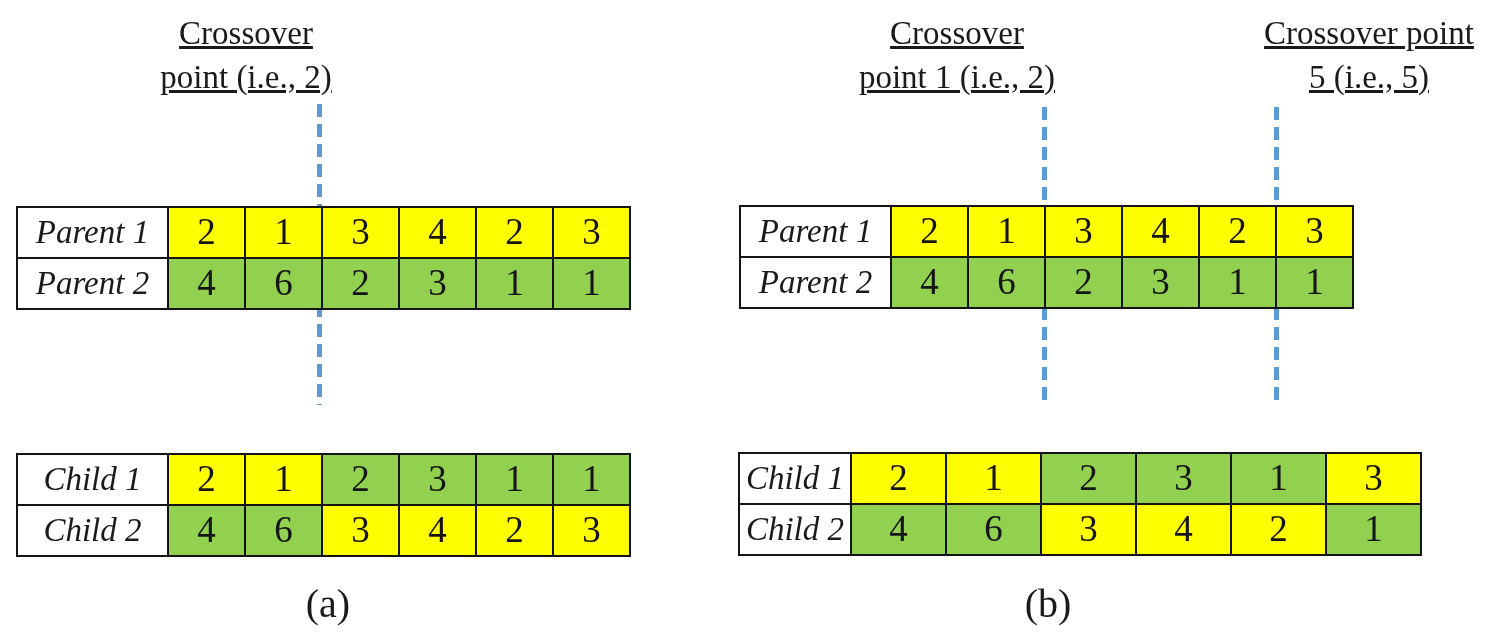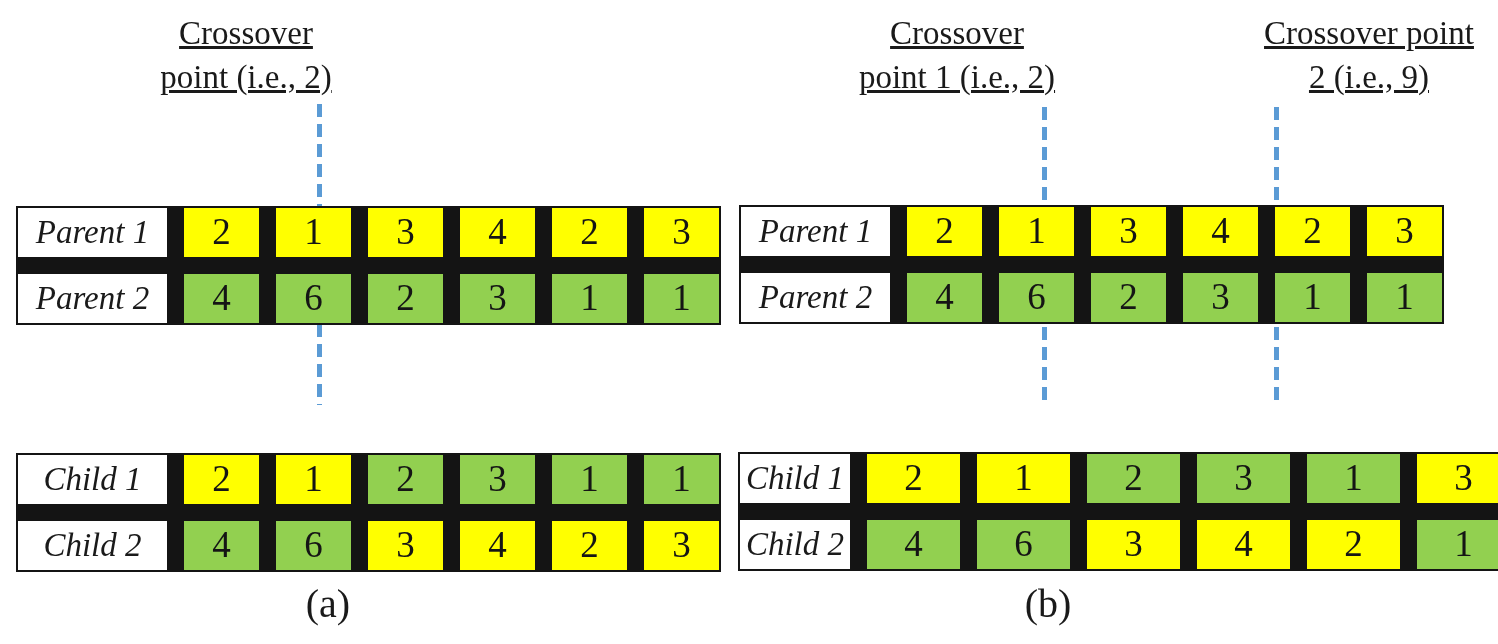--- a/index.html
+++ b/index.html
@@ -23,21 +23,21 @@
   #xlabel-b2{left:1241px;width:256px;}
   .dash{
     position:absolute;width:5px;
     background:repeating-linear-gradient(to bottom,#5B9BD5 0 13px,transparent 13px 20px);
   }
   #dash-a{left:317px;top:104px;height:301px;}
   #dash-b1{left:1042px;top:107px;height:298px;}
   #dash-b2{left:1274px;top:107px;height:298px;}
   .gtable{
     position:absolute;
-    display:grid;gap:17px;padding:2px;
+    display:grid;gap:2px;padding:2px;
     background:#141414;
     grid-auto-rows:49px;
   }
   .cols-std{grid-template-columns:149px repeat(6,75px);}
   .cols-wide{grid-template-columns:110px repeat(6,93px);}
   #table-a-parent{left:16px;top:206px;}
   #table-a-child{left:16px;top:453px;}
   #table-b-parent{left:739px;top:205px;}
   #table-b-child{left:738px;top:452px;}
   .label-cell{
@@ -65,21 +65,21 @@
 </head>
 <body>
 
 <div id="figure">
 
   <div class="xlabel" id="xlabel-a">Crossover
 point (i.e., 2)</div>
   <div class="xlabel" id="xlabel-b1">Crossover
 point 1 (i.e., 2)</div>
   <div class="xlabel" id="xlabel-b2">Crossover point
-2 (i.e., 9)</div>
+5 (i.e., 5)</div>
 
   <div class="dash" id="dash-a"></div>
   <div class="dash" id="dash-b1"></div>
   <div class="dash" id="dash-b2"></div>
 
   <div class="gtable cols-std" id="table-a-parent">
     <div class="label-cell">Parent 1</div>
     <div class="gene" data-color="yellow">2</div>
     <div class="gene" data-color="yellow">1</div>
     <div class="gene" data-color="yellow">3</div>

